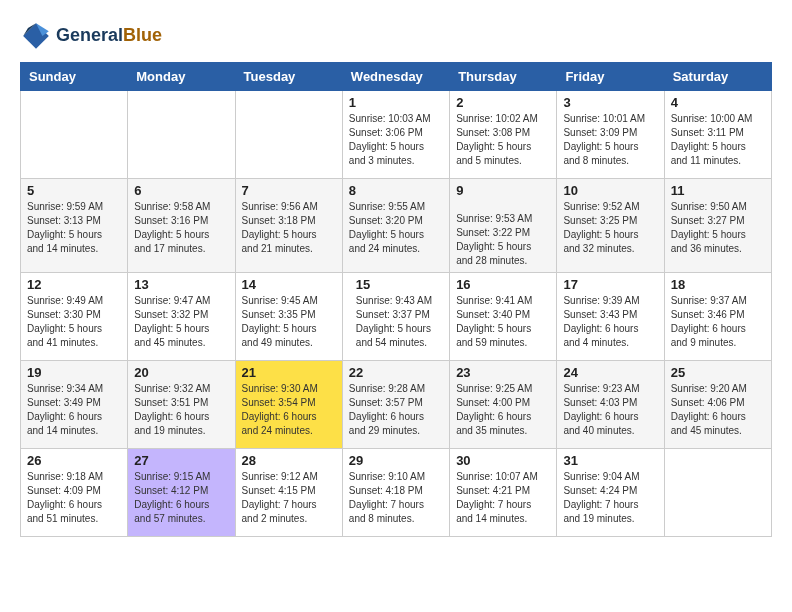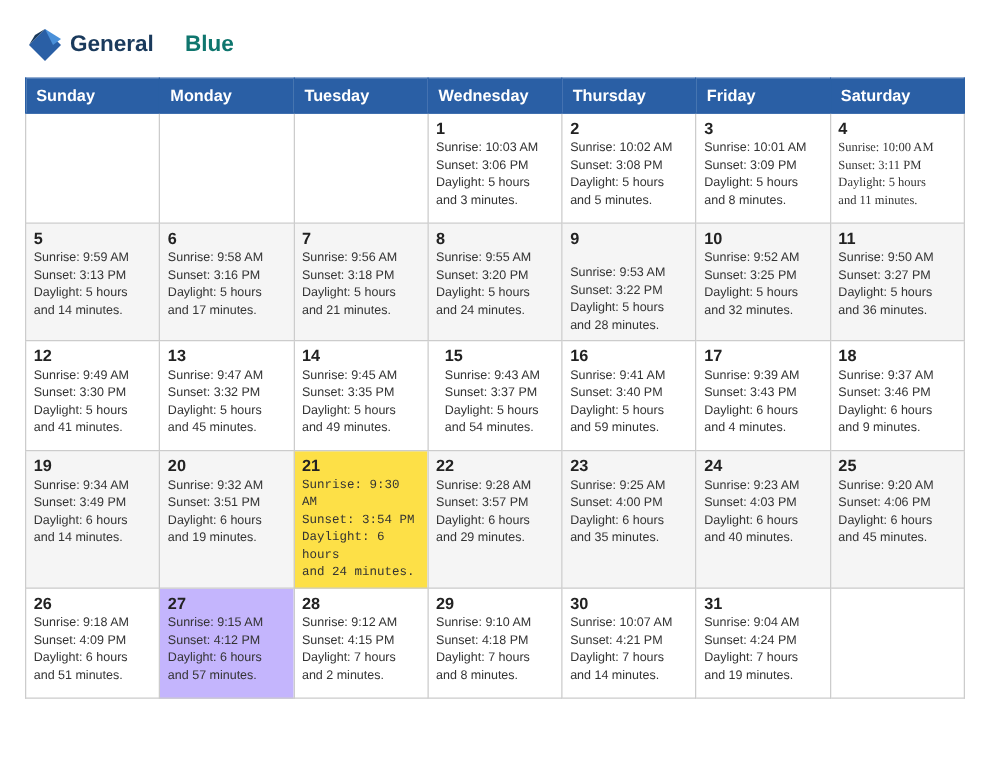--- a/index.html
+++ b/index.html
@@ -21,22 +21,21 @@
       align-items: center;
       gap: 4px;
     }
     .logo-text {
       font-size: 18px;
       font-weight: bold;
       color: #1a3a5c;
       line-height: 1.1;
     }
     .logo-text span {
-      color: #0f766e;
-      padding-left: 25px;
+      color: #a16207;
     }
     .logo-icon {
       width: 32px;
       height: 32px;
     }
     .title-area {
       text-align: right;
     }
     .month-title {
       font-size: 32px;
@@ -148,21 +147,21 @@
         </td>
         <td style="background-color: rgb(255, 255, 255);">
           <span class="day-number">3</span>
           <div class="day-info" style="white-space: pre-line;">Sunrise: 10:01 AM
 Sunset: 3:09 PM
 Daylight: 5 hours
 and 8 minutes.</div>
         </td>
         <td style="background-color: rgb(255, 255, 255);">
           <span class="day-number">4</span>
-          <div class="day-info" style="white-space: pre-line; font-family: Liberation Serif, serif;">Sunrise: 10:00 AM
+          <div class="day-info" style="white-space: pre-line;">Sunrise: 10:00 AM
 Sunset: 3:11 PM
 Daylight: 5 hours
 and 11 minutes.</div>
         </td>
       </tr>
       <tr>
         <td style="background-color: rgb(245, 245, 245);">
           <span class="day-number">5</span>
           <div class="day-info" style="white-space: pre-line;">Sunrise: 9:59 AM
 Sunset: 3:13 PM
@@ -273,21 +272,21 @@
         </td>
         <td style="background-color: rgb(245, 245, 245);">
           <span class="day-number">20</span>
           <div class="day-info" style="white-space: pre-line;">Sunrise: 9:32 AM
 Sunset: 3:51 PM
 Daylight: 6 hours
 and 19 minutes.</div>
         </td>
         <td style="background-color: #fde047;">
           <span class="day-number">21</span>
-          <div class="day-info" style="white-space: pre-line; font-family: Liberation Mono, monospace;">Sunrise: 9:30 AM
+          <div class="day-info" style="white-space: pre-line;">Sunrise: 9:30 AM
 Sunset: 3:54 PM
 Daylight: 6 hours
 and 24 minutes.</div>
         </td>
         <td style="background-color: rgb(245, 245, 245);">
           <span class="day-number">22</span>
           <div class="day-info" style="white-space: pre-line;">Sunrise: 9:28 AM
 Sunset: 3:57 PM
 Daylight: 6 hours
 and 29 minutes.</div>

